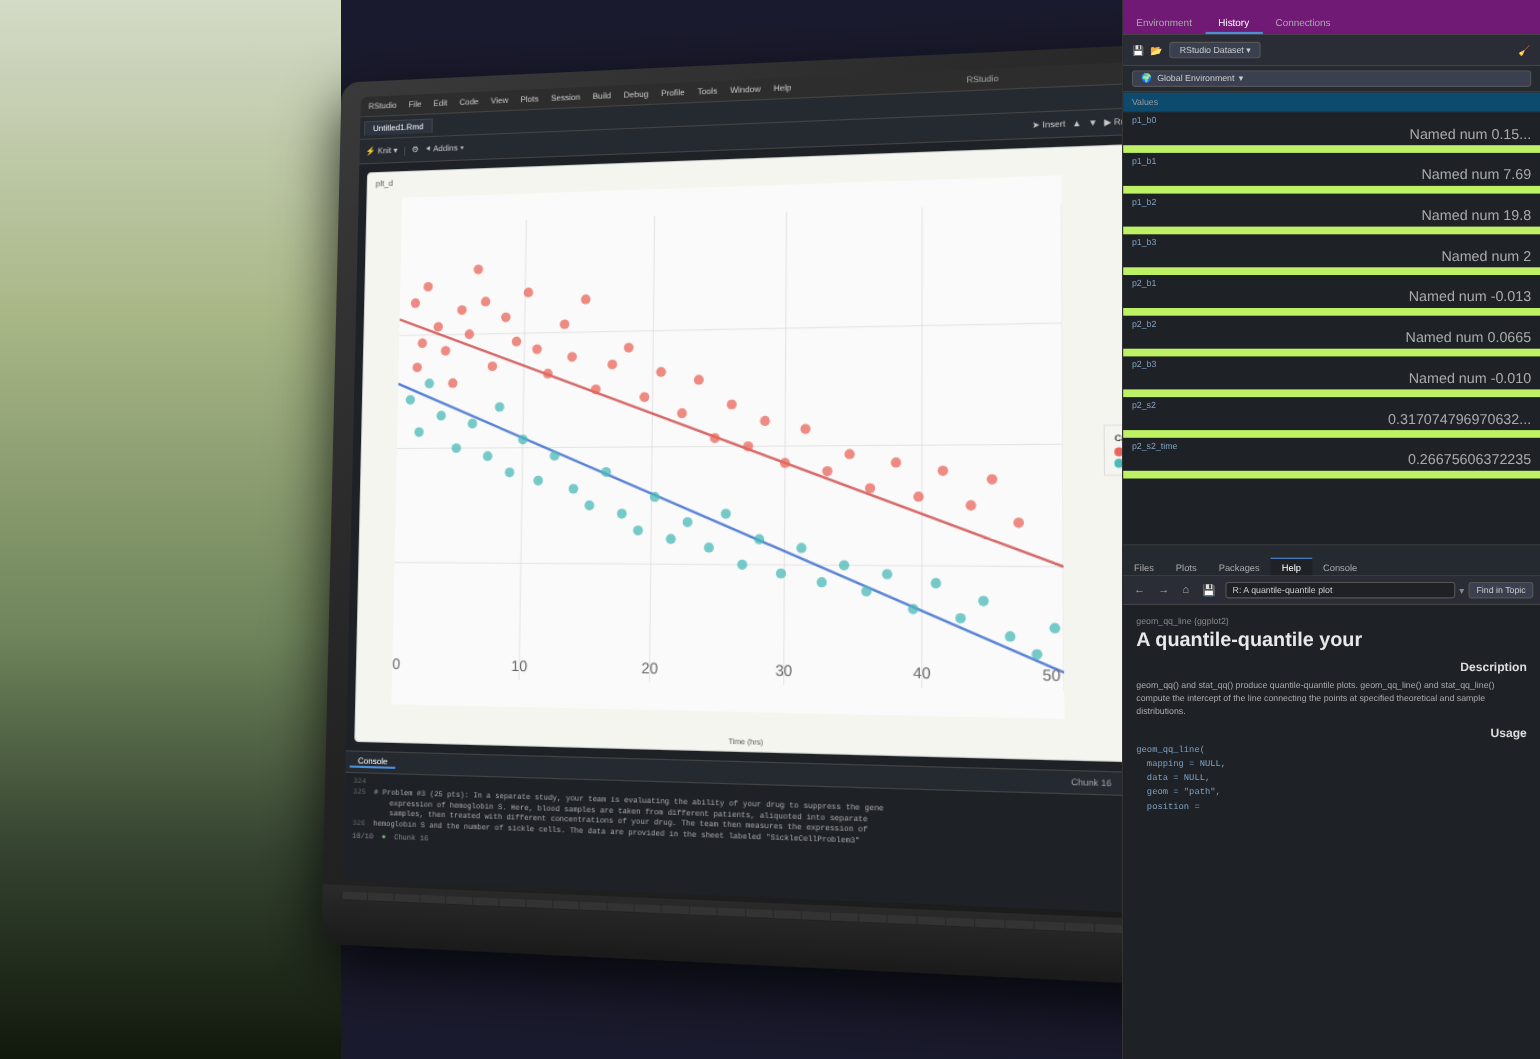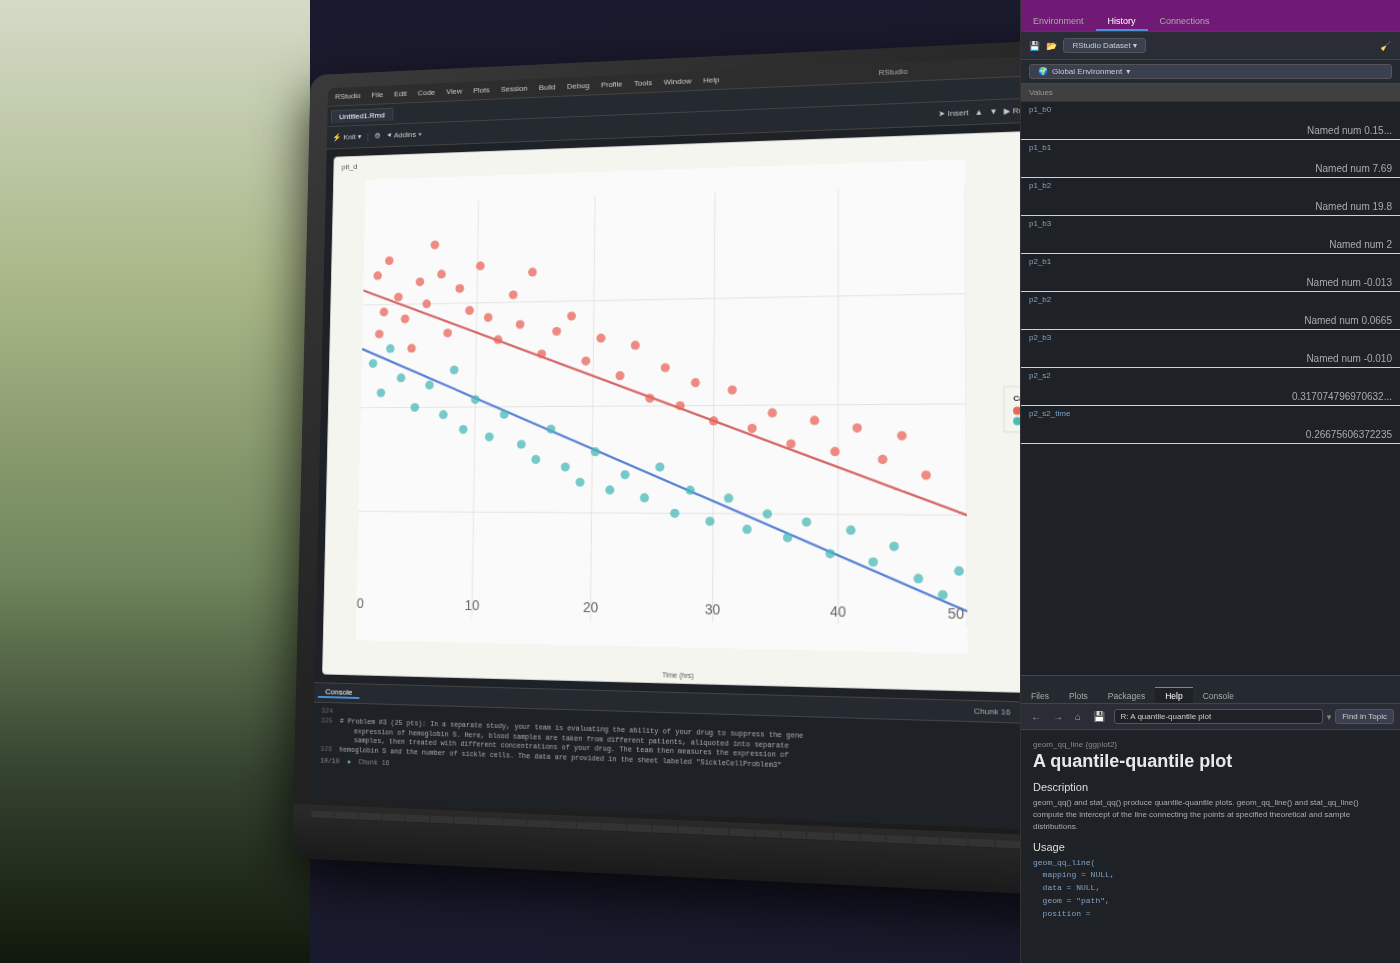--- a/index.html
+++ b/index.html
@@ -268,47 +268,47 @@
     .values-section {
       flex: 1;
       overflow-y: auto;
       padding: 0;
     }
 
     .values-header {
       color: #999;
       font-size: 8px;
       padding: 4px 8px;
-      background: #404040;
+      background: #0c4a6e;
       border-bottom: 1px solid #333;
     }
 
     .value-row {
       display: flex;
       justify-content: space-between;
       padding: 3px 8px;
-      border-bottom: 1px solid #bef264;
-      font-size: 8px;
+      border-bottom: 7px solid #bef264;
+      font-size: 8px;
+      flex-direction: column;
     }
 
     .value-name {
       color: #81a1c1;
       min-width: 70px;
     }
 
     .value-data {
       color: #aaa;
-      text-align: left;
-      font-size: 10px;
-      margin-top: 20px;
+      text-align: right;
+      font-size: 13px;
     }
 
     
     .bottom-right-panel {
-      height: 288px;
+      height: 468px;
       border-top: 1px solid #444;
       display: flex;
       flex-direction: column;
       margin-top: 20px;
     }
 
     .bottom-panel-tabs {
       height: 28px;
       background: #252930;
       display: flex;
@@ -383,22 +383,23 @@
       color: #e8e8e8;
       font-size: 18px;
       font-weight: bold;
       margin-bottom: 8px;
       line-height: 1.2;
     }
 
     .help-section-title {
       color: #ddd;
       font-size: 11px;
-      font-weight: normal;
+      font-weight: bold;
       margin: 8px 0 4px;
+      text-align: right;
     }
 
     .help-text {
       color: #aaa;
       font-size: 8px;
       line-height: 1.5;
     }
 
     .help-code {
       color: #81a1c1;
@@ -825,21 +826,21 @@
       <span class="help-nav-btn">→</span>
       <span class="help-nav-btn">⌂</span>
       <span class="help-nav-btn">💾</span>
       <input class="help-search" type="text" value="R: A quantile-quantile plot" style="">
       <span style="color:#888;font-size:9px;">▾</span>
       <div class="find-topic-btn">Find in Topic</div>
     </div>
 
     <div class="help-content">
       <div class="help-package">geom_qq_line {ggplot2}</div>
-      <div class="help-function-title">A quantile-quantile plot</div>
+      <div class="help-function-title">A quantile-quantile your</div>
       <div class="help-section-title">Description</div>
       <div class="help-text">geom_qq() and stat_qq() produce quantile-quantile plots. geom_qq_line() and stat_qq_line() compute the intercept of the line connecting the points at specified theoretical and sample distributions.</div>
       <div class="help-section-title">Usage</div>
       <div class="help-code">
         geom_qq_line(<br>
         &nbsp;&nbsp;mapping = NULL,<br>
         &nbsp;&nbsp;data = NULL,<br>
         &nbsp;&nbsp;geom = "path",<br>
         &nbsp;&nbsp;position =
       </div>

